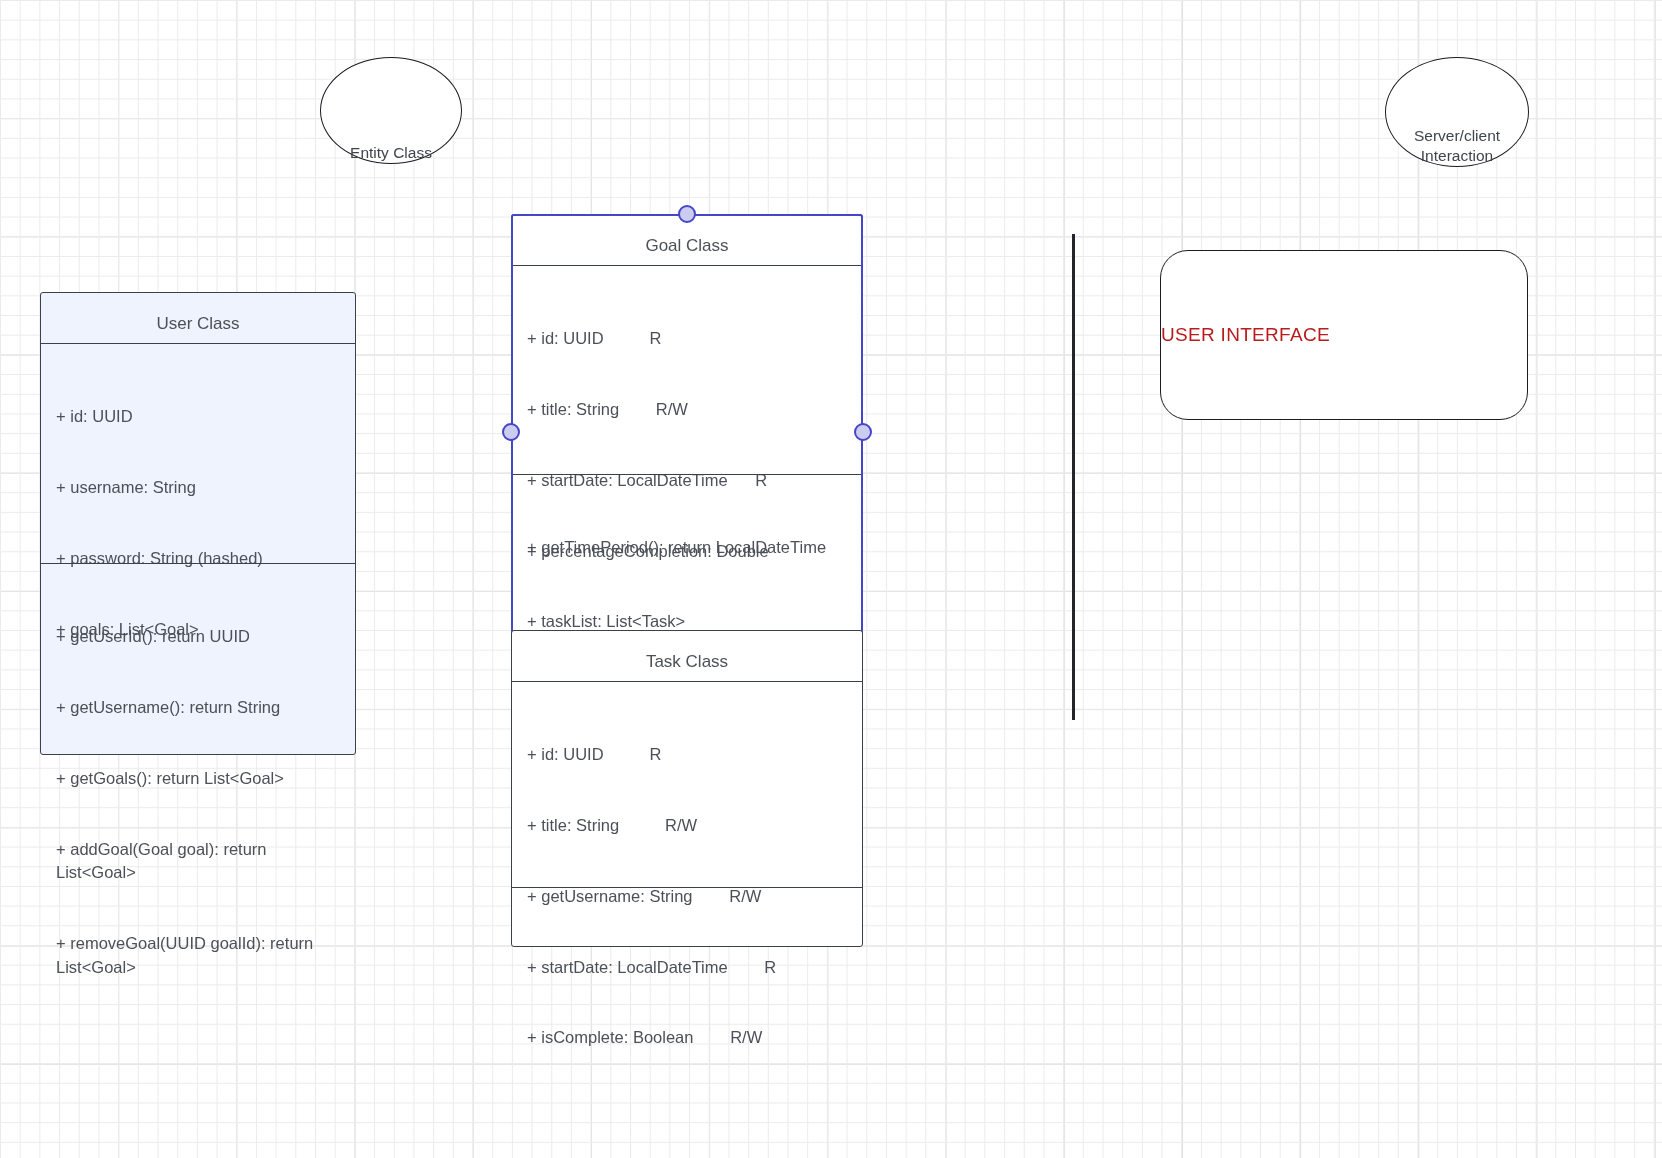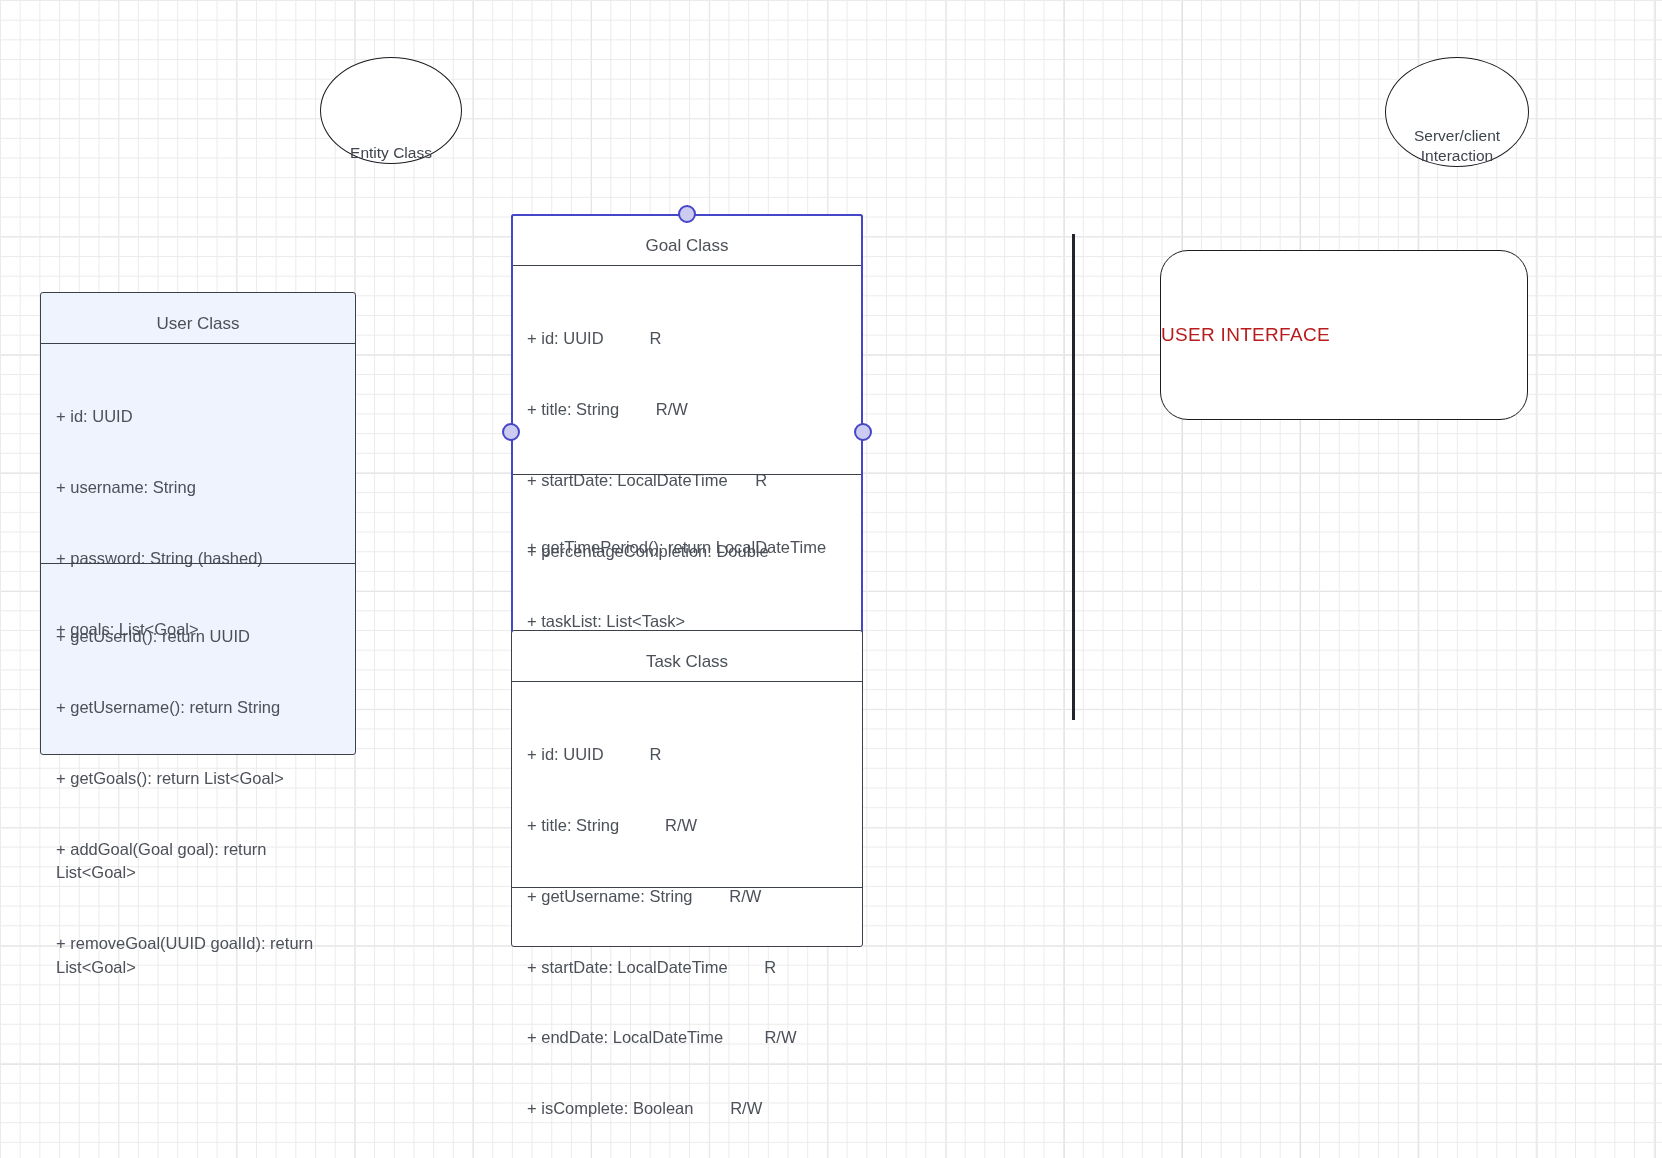--- a/index.html
+++ b/index.html
@@ -187,21 +187,20 @@
   <div class="handle" style="left:863px; top:432px;"></div>
   <div class="handle" style="left:687px; top:651px;"></div>
 
   <div class="uml-class" id="task-class">
     <div class="uml-header">Task Class</div>
     <div class="uml-compartment attrs">
       <div class="attr-row">+ id: UUID          R</div>
       <div class="attr-row">+ title: String          R/W</div>
       <div class="attr-row">+ getUsername: String        R/W</div>
       <div class="attr-row">+ startDate: LocalDateTime        R</div>
-      <div class="attr-row">+ endDate: LocalDateTime         R/W</div>
       <div class="attr-row">+ isComplete: Boolean        R/W</div>
     </div>
     <div class="uml-compartment divided"></div>
   </div>
 
   <div id="vertical-divider"></div>
 
   <div id="user-interface-box">
     <span>USER INTERFACE</span>
   </div>

